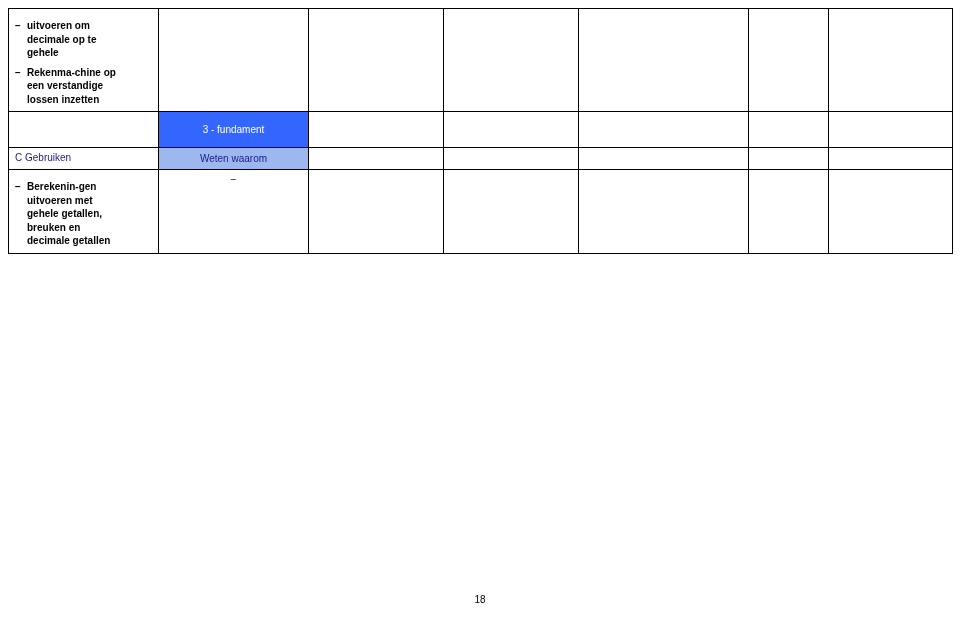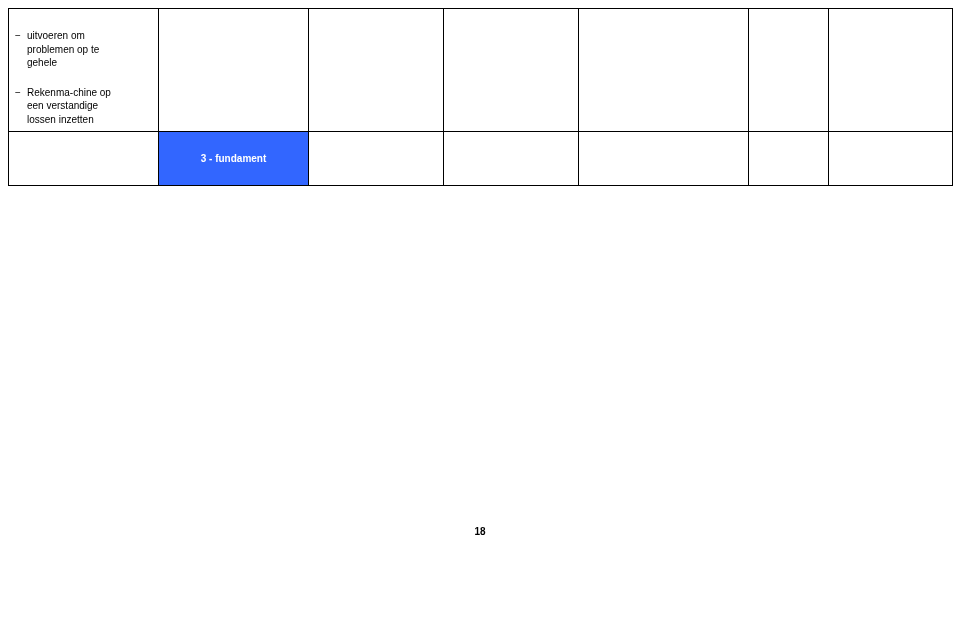--- a/index.html
+++ b/index.html
@@ -27,56 +27,55 @@
     .col1 { width: 150px; }
     .col2 { width: 135px; }
     .col3 { width: 135px; }
     .col4 { width: 170px; }
     .col5 { width: 80px; }
     .col6 { width: 124px; }
     .fundament {
       background: #3266ff;
       color: #fff;
       text-align: center;
-      padding: 21px 6px;
-      font-weight: bold;
+      padding: 12px 6px;
     }
     .wetenwaarom {
       background: #9db8ee;
       color: #1a1a8a;
       text-align: center;
       padding: 5px 6px;
     }
     .blue-text {
       color: #1a1a8a;
     }
     ul.dash {
       list-style: none;
       margin: 0;
       padding: 0;
     }
     ul.dash > li {
       position: relative;
       padding-left: 12px;
-      margin: 16px 0 1px 0;
+      margin: 6px 0 1px 0;
       line-height: 1.35;
+      font-weight: bold;
     }
     ul.dash > li::before {
       content: "−";
       position: absolute;
       left: 0;
     }
     .dash-alone {
       text-align: center;
     }
     .pagenum {
       text-align: center;
       font-size: 10px;
       margin-top: 340px;
-      font-weight: bold;
     }
   </style>
 </head>
 <body>
 
 <table>
   <colgroup>
     <col class="col0">
       <col class="col1">
       <col class="col2">
@@ -85,21 +84,21 @@
       <col class="col5">
       <col class="col6">
   </colgroup>
 
   <tbody>
       <tr>
     <td>
       <ul class="dash">
         <li>
           <span>uitvoeren om</span><br>
-          <span>problemen op te</span><br>
+          <span>decimale op te</span><br>
           <span>gehele</span>
         </li>
         <li>
           <span>Rekenma-chine op</span><br>
           <span>een verstandige</span><br>
           <span>lossen inzetten</span>
         </li>
       </ul>
     </td>
     <td></td>
@@ -113,18 +112,46 @@
   <tr>
     <td></td>
     <td class="fundament">3 - fundament</td>
     <td></td>
     <td></td>
     <td></td>
     <td></td>
     <td></td>
   </tr>
 
+  <tr>
+    <td class="blue-text">C Gebruiken</td>
+    <td class="wetenwaarom">Weten waarom</td>
+    <td></td>
+    <td></td>
+    <td></td>
+    <td></td>
+    <td></td>
+  </tr>
 
+  <tr>
+    <td>
+      <ul class="dash">
+        <li>
+          <span>Berekenin-gen</span><br>
+          <span>uitvoeren met</span><br>
+          <span>gehele getallen,</span><br>
+          <span>breuken en</span><br>
+          <span>decimale getallen</span>
+        </li>
+      </ul>
+    </td>
+    <td class="dash-alone">−</td>
+    <td></td>
+    <td></td>
+    <td></td>
+    <td></td>
+    <td></td>
+  </tr>
 
 </tbody>
   </table>
 
 <div class="pagenum">18</div>
 
 </body></html>

